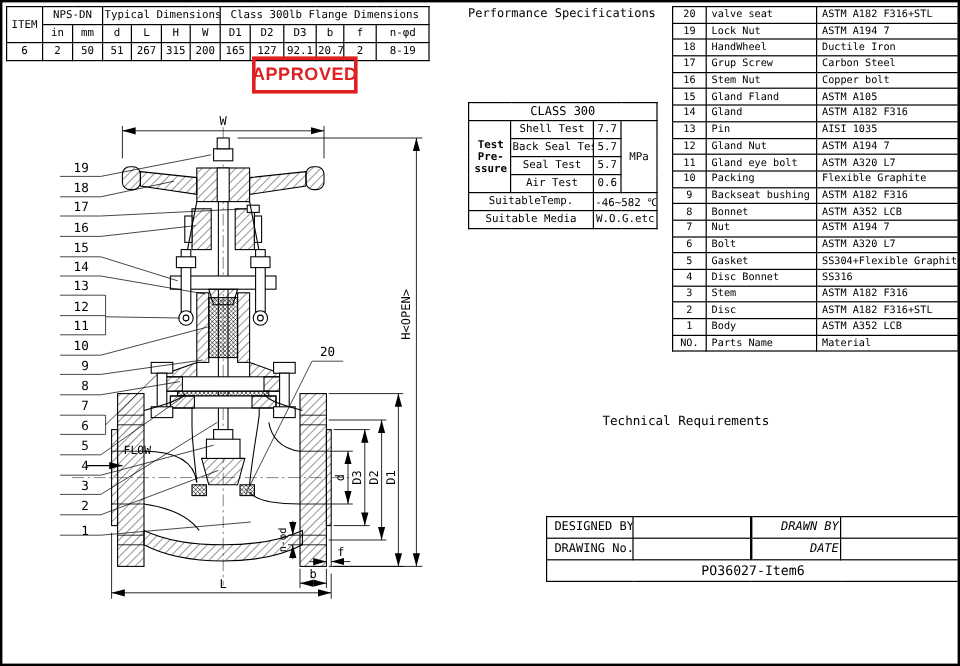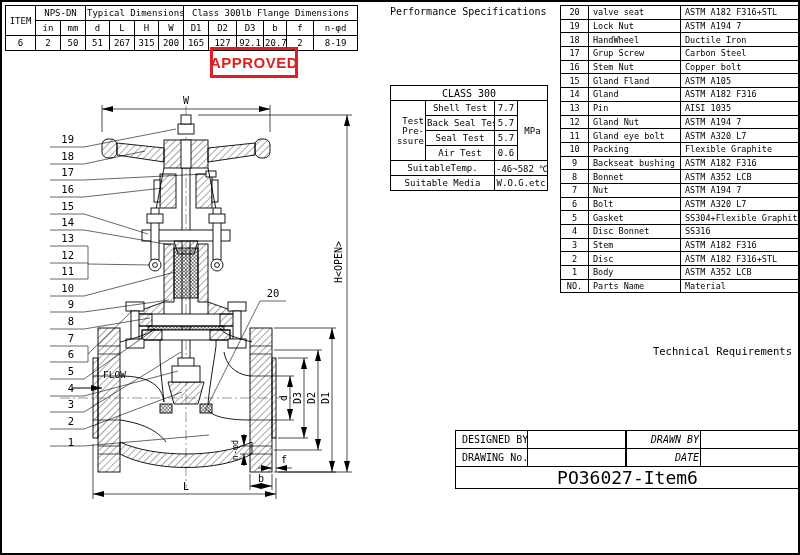--- a/index.html
+++ b/index.html
@@ -11,37 +11,37 @@
   .dims{position:absolute;left:3px;top:3px;width:352px;font-size:9px;}
   .dims td,.dims th{height:14px;}
   
   .stamp{position:absolute;left:208px;top:45px;width:88px;height:31px;border:3px solid #e02020;
          display:flex;align-items:center;justify-content:center;color:#e02020;
          font-family:Liberation Sans, sans-serif;font-weight:bold;font-size:15px;letter-spacing:.5px;box-sizing:border-box;}
   
   .perf-title{position:absolute;left:388px;top:4px;width:157px;text-align:left;font-size:10px;}
   .perf{position:absolute;left:388px;top:35px;width:157px;font-size:9px;margin-top:48px;}
   .perf td{height:14px;}
-  .pre-cell{white-space:pre-line;text-align:right;padding-left:3px;}
+  .pre-cell{white-space:pre-line;text-align:center;padding-left:3px;font-weight:bold;}
   
   .parts{position:absolute;left:558px;top:3px;width:238px;font-size:8.5px;}
   .parts td{height:12.7px;}
   .parts td.c-name,.parts td.c-mat{text-align:left;padding-left:4px;}
   
-  .tr-title{position:absolute;left:500px;top:343px;width:290px;text-align:right;font-size:10.5px;}
+  .tr-title{position:absolute;left:500px;top:343px;width:290px;text-align:left;font-size:10.5px;}
   .tr-items{position:absolute;left:497px;top:360px;width:300px;font-size:10px;line-height:19px;}
   
   .tblock{position:absolute;left:453px;top:428px;width:344px;font-size:10px;}
   .tblock td{height:17px;}
   .tblock td.lab{text-align:right;padding-left:6px;}
   .tblock td.bold-l{border-left-width:2px;font-style:italic;}
   .title-main{height:37px;vertical-align:middle;}
   .tline1{display:block;width:88%;margin:0 auto;border-bottom:1px solid #000;padding-bottom:2px;}
   .tline2{display:block;padding-top:2px;}
-  .dwgno{font-size:18px;height:29px;}
+  .dwgno{font-size:11px;height:29px;}
   svg{position:absolute;left:0;top:0;}
   svg text{font-family:"DejaVu Sans Mono",monospace;fill:#000;}
 </style>
 </head>
 <body>
 
 <div class="sheet">
 
   <svg width="800" height="555" viewBox="0 0 800 555">
     <defs>

